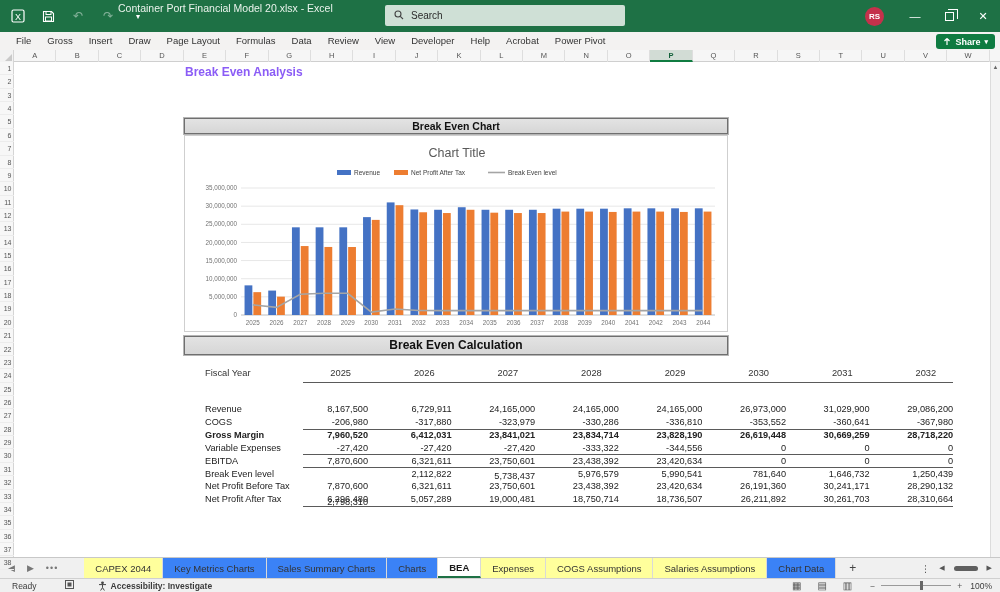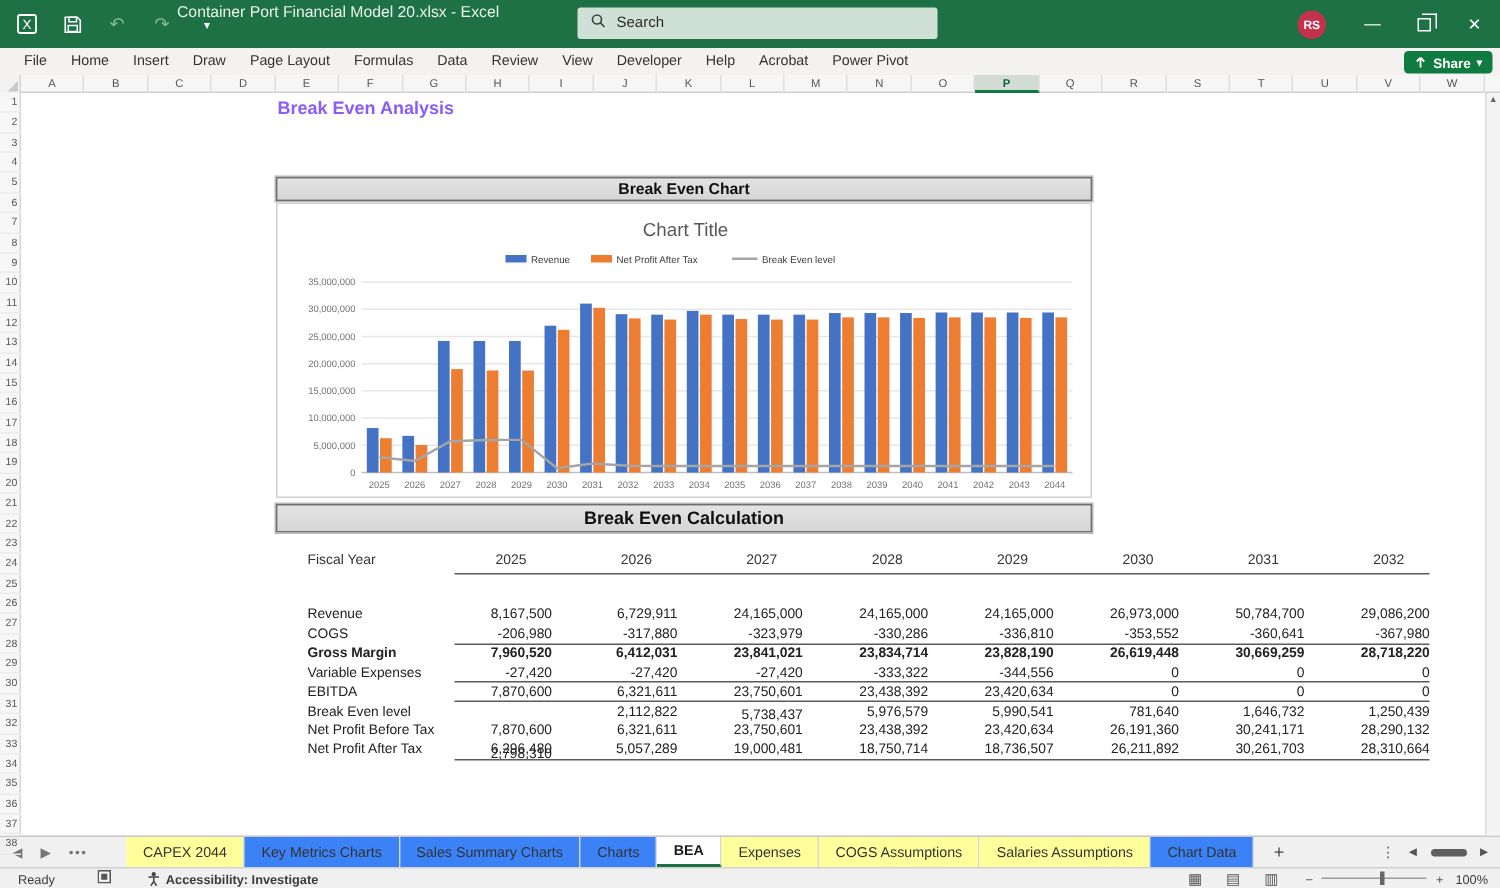--- a/index.html
+++ b/index.html
@@ -119,21 +119,21 @@
       <div class="winbtn">—</div>
       <div class="winbtn">
           <span class="restore-glyph"></span>
         </div>
       <div class="winbtn">✕</div>
     </div>
   </div>
 
   <div class="menubar">
       <span class="mtab">File</span>
-      <span class="mtab">Home</span>
+      <span class="mtab">Gross</span>
       <span class="mtab">Insert</span>
       <span class="mtab">Draw</span>
       <span class="mtab">Page Layout</span>
       <span class="mtab">Formulas</span>
       <span class="mtab">Data</span>
       <span class="mtab">Review</span>
       <span class="mtab">View</span>
       <span class="mtab">Developer</span>
       <span class="mtab">Help</span>
       <span class="mtab">Acrobat</span>
@@ -328,21 +328,21 @@
         <div class="year-cell" style="left: 709px;">2030</div>
         <div class="year-cell" style="left: 792.6px;">2031</div>
         <div class="year-cell" style="left: 876.2px;">2032</div>
         <div class="t-label" style="top: 341px;">Revenue</div>
         <div class="t-cell" style="top: 341px; left: 296px;">8,167,500</div>
         <div class="t-cell" style="top: 341px; left: 379.6px;">6,729,911</div>
         <div class="t-cell" style="top: 341px; left: 463.2px;">24,165,000</div>
         <div class="t-cell" style="top: 341px; left: 546.8px;">24,165,000</div>
         <div class="t-cell" style="top: 341px; left: 630.4px;">24,165,000</div>
         <div class="t-cell" style="top: 341px; left: 714px;">26,973,000</div>
-        <div class="t-cell" style="top: 341px; left: 797.6px;">50,784,700</div>
+        <div class="t-cell" style="top: 341px; left: 797.6px;">31,029,900</div>
         <div class="t-cell" style="top: 341px; left: 881.2px;">29,086,200</div>
         <div class="t-label" style="top: 353.9px;">COGS</div>
         <div class="t-cell" style="top: 353.9px; left: 296px;">-206,980</div>
         <div class="t-cell" style="top: 353.9px; left: 379.6px;">-317,880</div>
         <div class="t-cell" style="top: 353.9px; left: 463.2px;">-323,979</div>
         <div class="t-cell" style="top: 353.9px; left: 546.8px;">-330,286</div>
         <div class="t-cell" style="top: 353.9px; left: 630.4px;">-336,810</div>
         <div class="t-cell" style="top: 353.9px; left: 714px;">-353,552</div>
         <div class="t-cell" style="top: 353.9px; left: 797.6px;">-360,641</div>
         <div class="t-cell" style="top: 353.9px; left: 881.2px;">-367,980</div>

